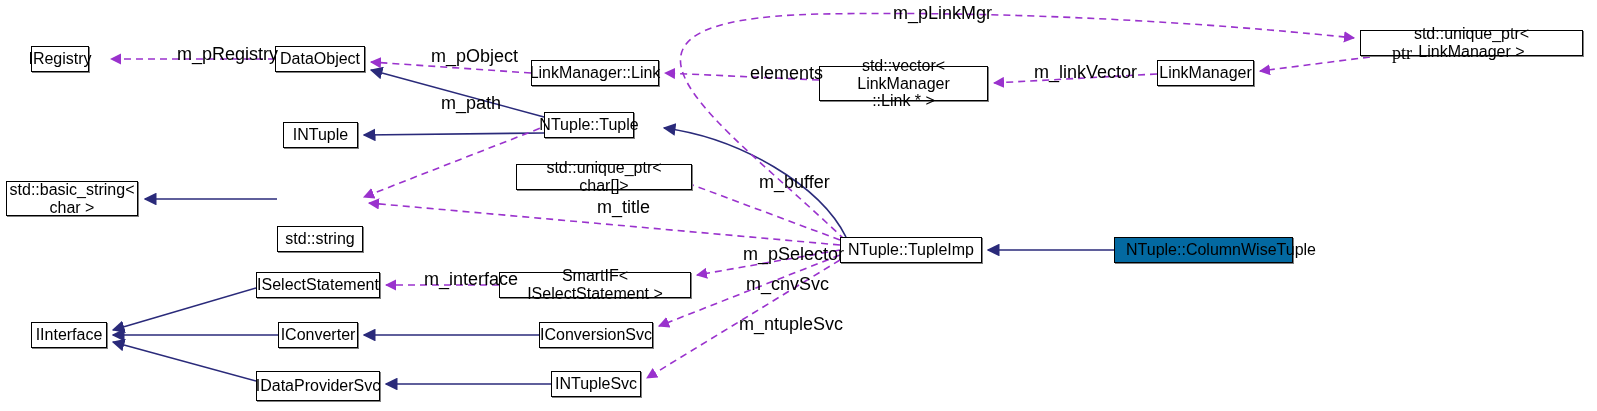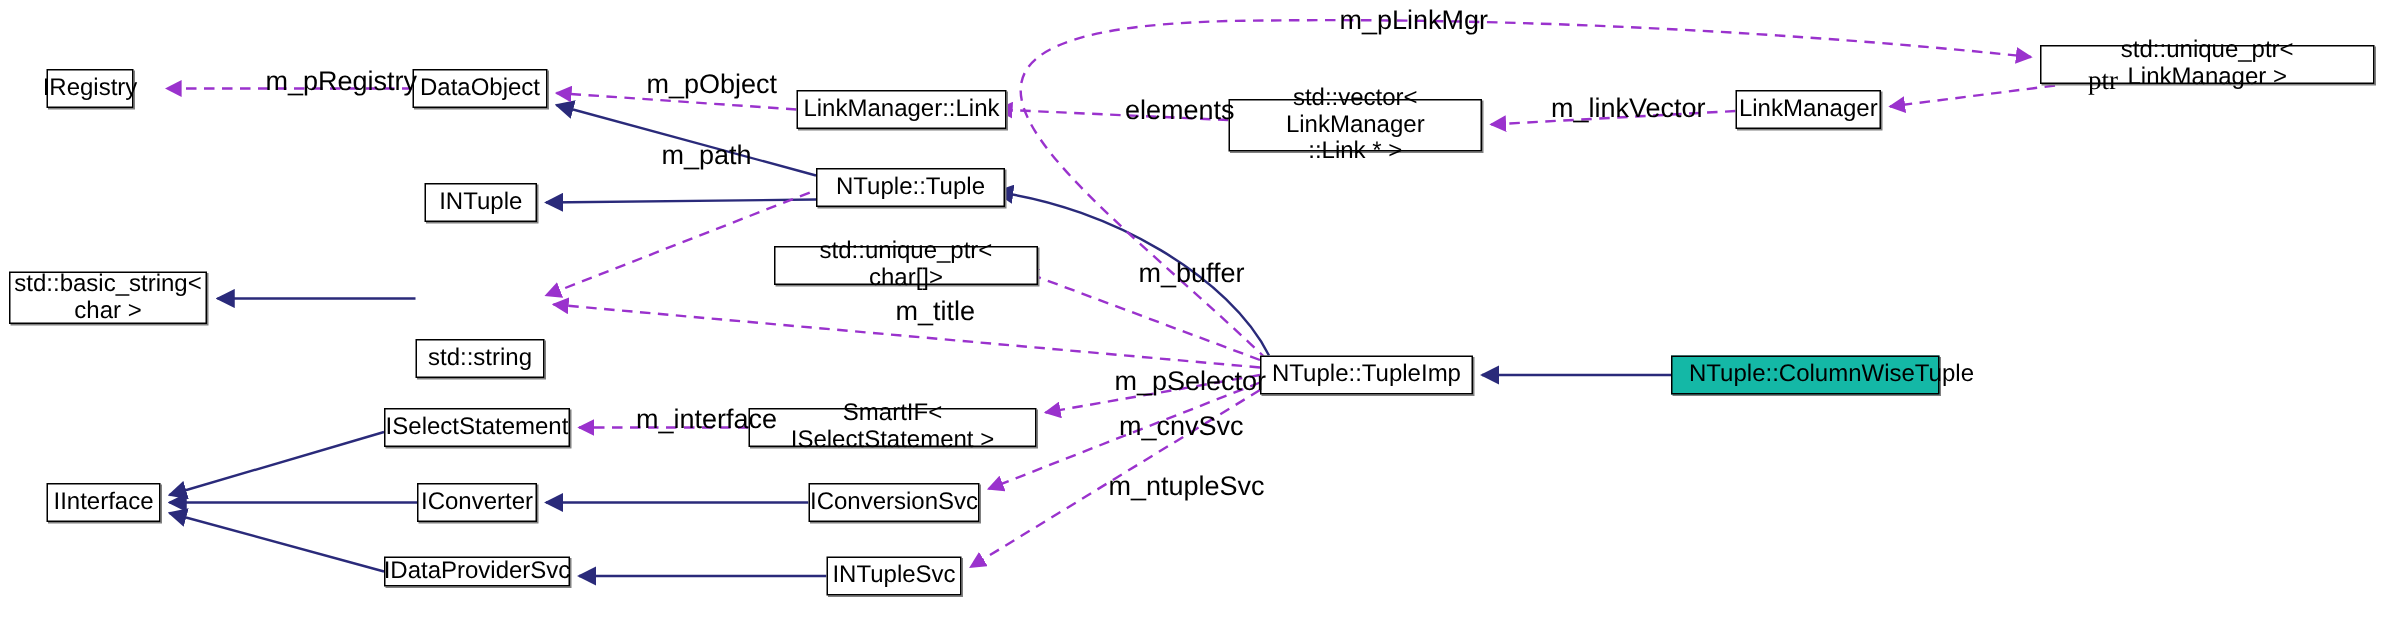--- a/index.html
+++ b/index.html
@@ -11,21 +11,21 @@
     border:1px solid #000000;
     background:#ffffff;
     display:flex;align-items:center;justify-content:center;
     text-align:center;
     font-size:16px;color:#000000;line-height:1.12;
     padding:0 5px;
     box-shadow:1px 1px 0 0 #808080;
     white-space:pre-line;
     z-index:5;
   }
-  .node.hl{background:#14b8a6;padding-left:40px;}
+  .node.hl{background:#0369a1;padding-left:40px;}
   .edge-label{
     position:absolute;
     font-size:18px;color:#000000;
     white-space:nowrap;
     z-index:6;
     background:transparent;
     padding-left:24px;
   }
 </style>
 </head>
@@ -67,39 +67,39 @@
         <path d="M 840,250 L 697,275" fill="none" stroke="#9a32cd" stroke-width="1.6" stroke-dasharray="7,5" marker-end="url(#arrow-usage)"></path>
         <path d="M 840,255 L 659,326" fill="none" stroke="#9a32cd" stroke-width="1.6" stroke-dasharray="7,5" marker-end="url(#arrow-usage)"></path>
         <path d="M 840,260 L 647,378" fill="none" stroke="#9a32cd" stroke-width="1.6" stroke-dasharray="7,5" marker-end="url(#arrow-usage)"></path>
         <path d="M 499,285 L 386,285" fill="none" stroke="#9a32cd" stroke-width="1.6" stroke-dasharray="7,5" marker-end="url(#arrow-usage)"></path>
       </g>
   </svg>
 
   <div id="node-layer">
       <div class="node" style="left: 31px; top: 46px; width: 58px; height: 26px;">IRegistry</div>
       <div class="node" style="left: 275px; top: 46px; width: 90px; height: 26px;">DataObject</div>
-      <div class="node" style="left: 531px; top: 60px; width: 140px; height: 26px;">LinkManager::Link</div>
+      <div class="node" style="left: 531px; top: 60px; width: 128px; height: 26px;">LinkManager::Link</div>
       <div class="node" style="left: 819px; top: 66px; width: 169px; height: 35px;">std::vector&lt; LinkManager
 ::Link * &gt;</div>
       <div class="node" style="left: 1157px; top: 60px; width: 97px; height: 26px;">LinkManager</div>
       <div class="node" style="left: 1360px; top: 30px; width: 223px; height: 26px;">std::unique_ptr&lt; LinkManager &gt;</div>
       <div class="node" style="left: 283px; top: 122px; width: 75px; height: 26px;">INTuple</div>
-      <div class="node" style="left: 544px; top: 112px; width: 126px; height: 26px;">NTuple::Tuple</div>
+      <div class="node" style="left: 544px; top: 112px; width: 90px; height: 26px;">NTuple::Tuple</div>
       <div class="node" style="left: 6px; top: 181px; width: 132px; height: 35px;">std::basic_string&lt;
 char &gt;</div>
       <div class="node" style="left: 277px; top: 186px; width: 86px; height: 26px; margin-top: 40px;">std::string</div>
       <div class="node" style="left: 516px; top: 164px; width: 176px; height: 26px;">std::unique_ptr&lt; char[]&gt;</div>
       <div class="node" style="left: 840px; top: 237px; width: 142px; height: 26px;">NTuple::TupleImp</div>
       <div class="node hl" style="left: 1114px; top: 237px; width: 179px; height: 26px;">NTuple::ColumnWiseTuple</div>
       <div class="node" style="left: 256px; top: 272px; width: 124px; height: 26px;">ISelectStatement</div>
       <div class="node" style="left: 499px; top: 272px; width: 192px; height: 26px;">SmartIF&lt; ISelectStatement &gt;</div>
       <div class="node" style="left: 31px; top: 322px; width: 76px; height: 26px;">IInterface</div>
       <div class="node" style="left: 278px; top: 322px; width: 80px; height: 26px;">IConverter</div>
       <div class="node" style="left: 539px; top: 322px; width: 114px; height: 26px;">IConversionSvc</div>
-      <div class="node" style="left: 256px; top: 371px; width: 124px; height: 20px;">IDataProviderSvc</div>
+      <div class="node" style="left: 256px; top: 371px; width: 124px; height: 30px;">IDataProviderSvc</div>
       <div class="node" style="left: 551px; top: 371px; width: 90px; height: 26px;">INTupleSvc</div>
     </div>
   <div id="label-layer">
       <div class="edge-label" style="left: 153px; top: 44px;">m_pRegistry</div>
       <div class="edge-label" style="left: 407px; top: 46px;">m_pObject</div>
       <div class="edge-label" style="left: 869px; top: 3px;">m_pLinkMgr</div>
       <div class="edge-label" style="left: 726px; top: 63px;">elements</div>
       <div class="edge-label" style="left: 1010px; top: 62px;">m_linkVector</div>
       <div class="edge-label" style="left: 1368px; top: 43px; font-family: Liberation Serif, serif;">ptr</div>
       <div class="edge-label" style="left: 417px; top: 93px;">m_path</div>

